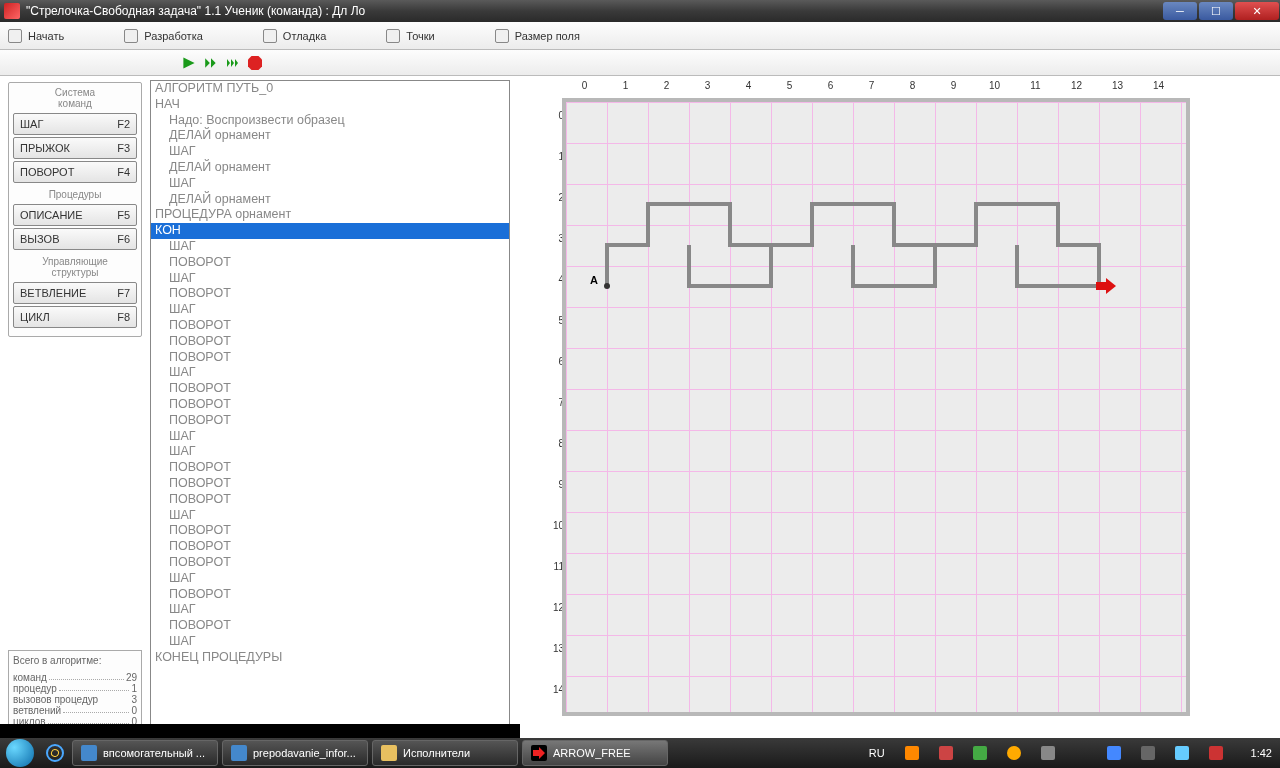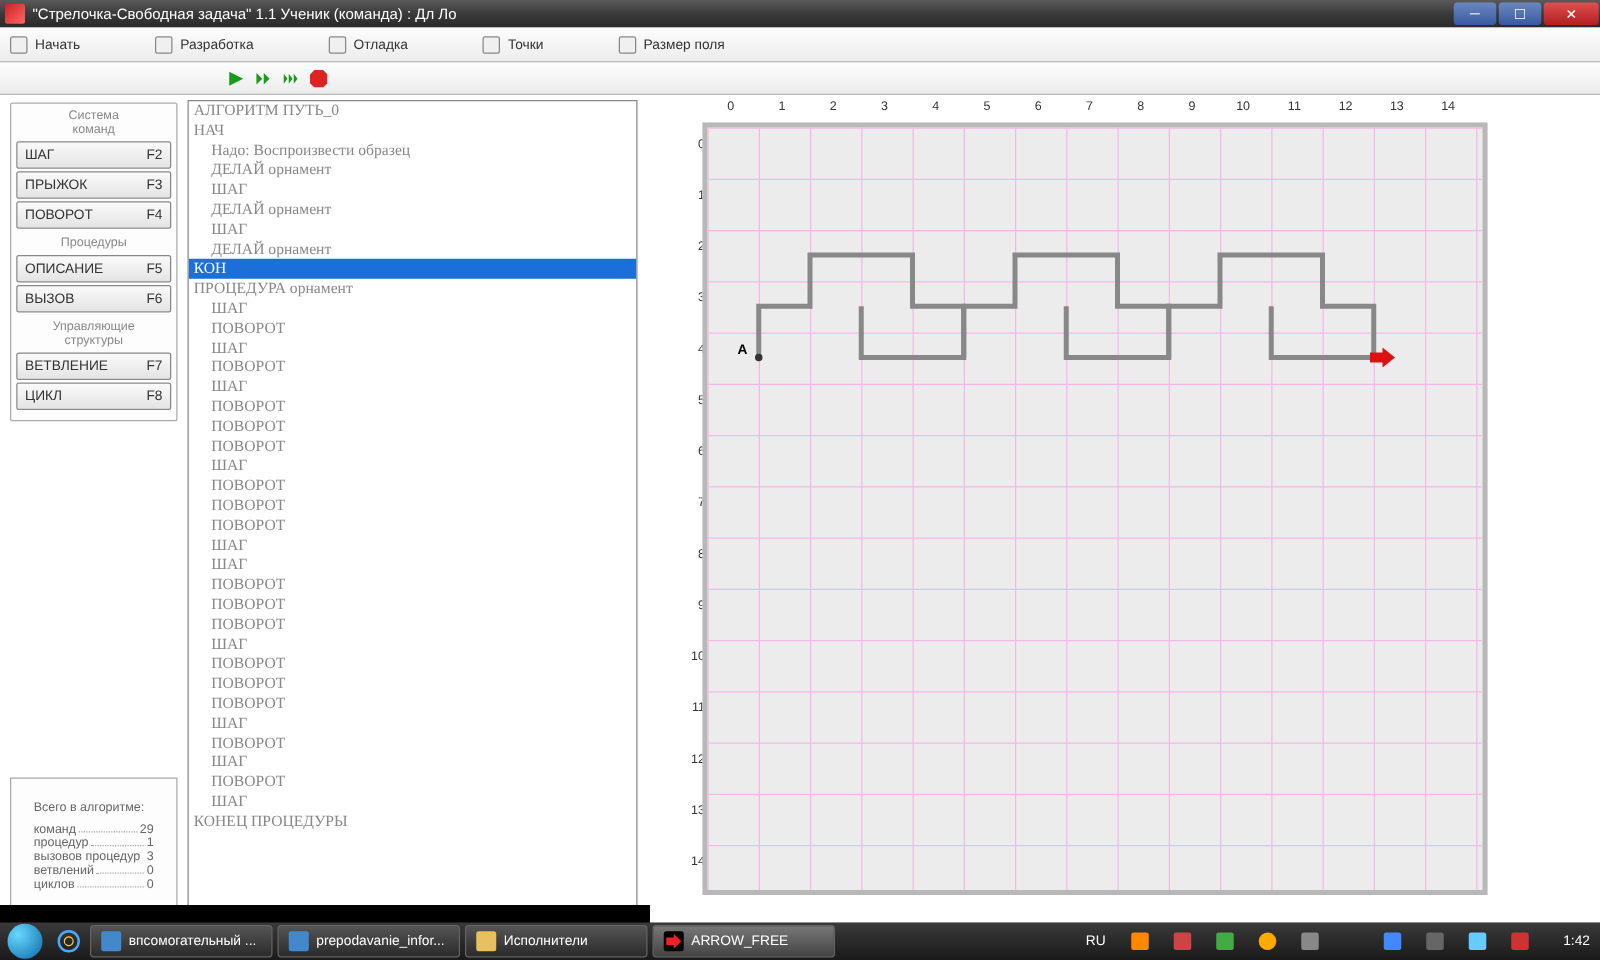--- a/index.html
+++ b/index.html
@@ -77,38 +77,38 @@
   display: flex; align-items: center; justify-content: space-between;
   padding: 0 6px;
   font-size: 11px;
   color: #333;
   margin-bottom: 2px;
   border-radius: 2px;
 }
 .stats-panel {
   border:1px solid #aaa;
   background:#fdfdfd;
-  padding:18px;
+  padding:4px;
   font-size:10px;
   color:#666;
   margin-top:auto;
 }
 .stats-row { display:flex; justify-content:space-between; }
 .dots { flex:1; border-bottom:1px dotted #aaa; margin:0 2px 3px 2px; }
 .code-panel {
   width: 360px;
   border:1px solid #888;
   margin:4px 4px 4px 0;
   background:#fff;
   overflow:hidden;
   font-size:12.5px;
   color:#888;
   line-height:15.8px;
 }
-.code-line { padding-left:4px; white-space:pre;font-family:Liberation Serif, serif; }
+.code-line { padding-left:4px; white-space:pre; }
 .code-line.indent1 { padding-left:18px; }
 .code-line.sel { background:#1a6fd8; color:#fff; }
 .canvas-area {
   flex:1;
   position:relative;
   padding:4px;
 }
 .grid-outer {
   position:absolute;
   left:8px; top:4px;
@@ -307,22 +307,22 @@
 
   <div class="code-panel" id="code-panel">
       <div class="code-line indent0">АЛГОРИТМ ПУТЬ_0</div>
       <div class="code-line indent0">НАЧ</div>
       <div class="code-line indent1">Надо: Воспроизвести образец</div>
       <div class="code-line indent1">ДЕЛАЙ орнамент</div>
       <div class="code-line indent1">ШАГ</div>
       <div class="code-line indent1">ДЕЛАЙ орнамент</div>
       <div class="code-line indent1">ШАГ</div>
       <div class="code-line indent1">ДЕЛАЙ орнамент</div>
+      <div class="code-line indent0">ПРОЦЕДУРА орнамент</div>
       <div class="code-line indent0 sel">КОН</div>
-      <div class="code-line indent0">ПРОЦЕДУРА орнамент</div>
       <div class="code-line indent1">ШАГ</div>
       <div class="code-line indent1">ПОВОРОТ</div>
       <div class="code-line indent1">ШАГ</div>
       <div class="code-line indent1">ПОВОРОТ</div>
       <div class="code-line indent1">ШАГ</div>
       <div class="code-line indent1">ПОВОРОТ</div>
       <div class="code-line indent1">ПОВОРОТ</div>
       <div class="code-line indent1">ПОВОРОТ</div>
       <div class="code-line indent1">ШАГ</div>
       <div class="code-line indent1">ПОВОРОТ</div>

